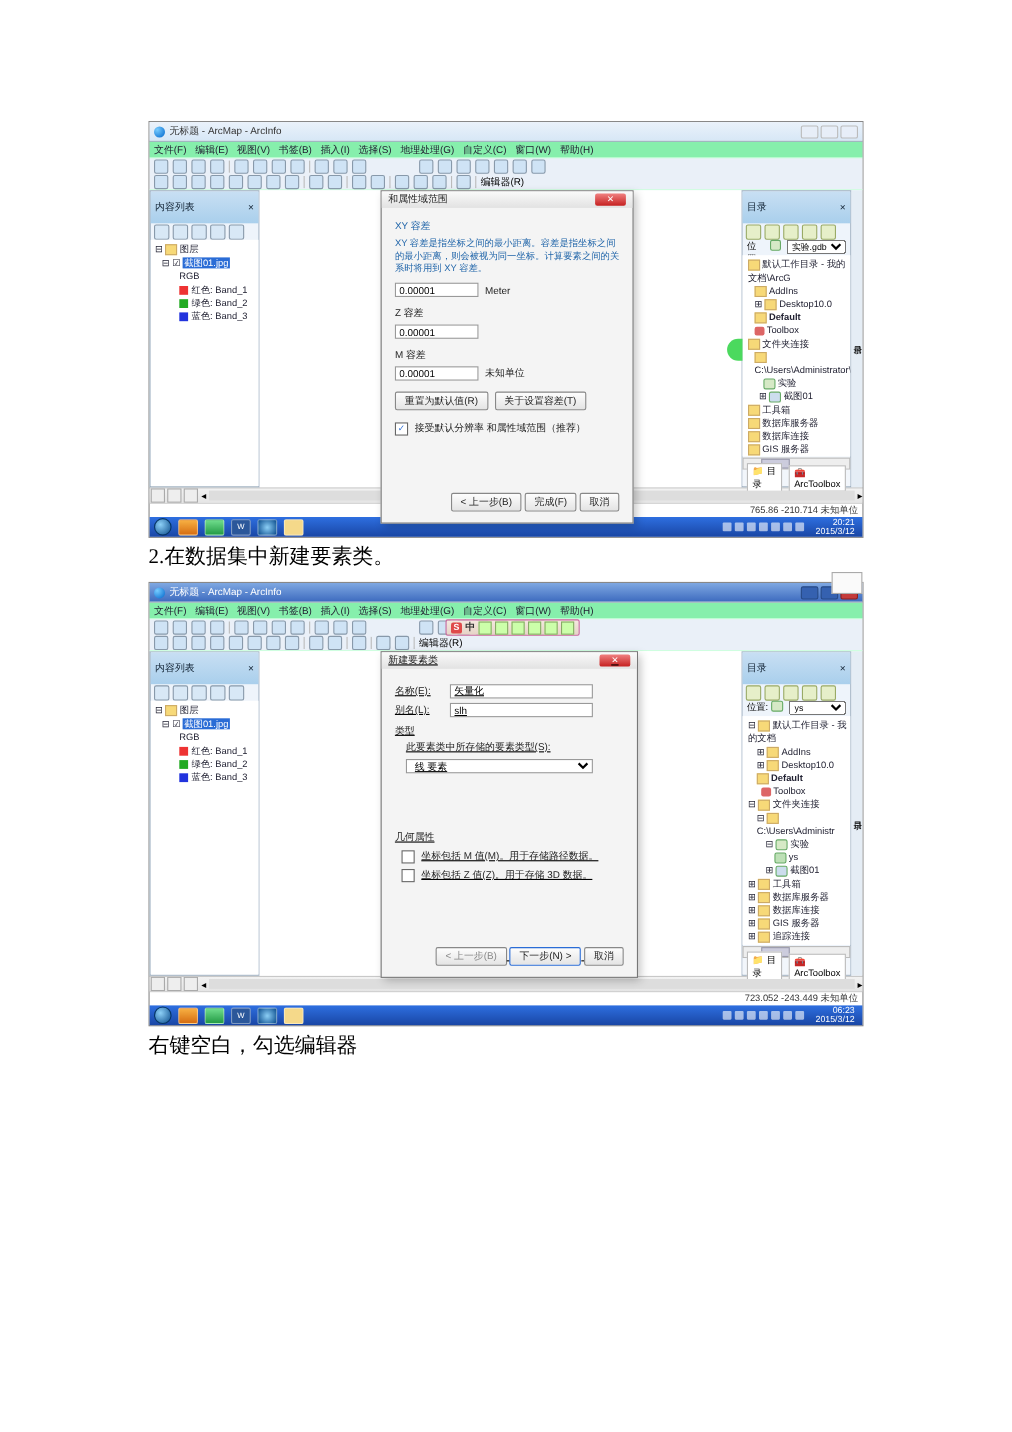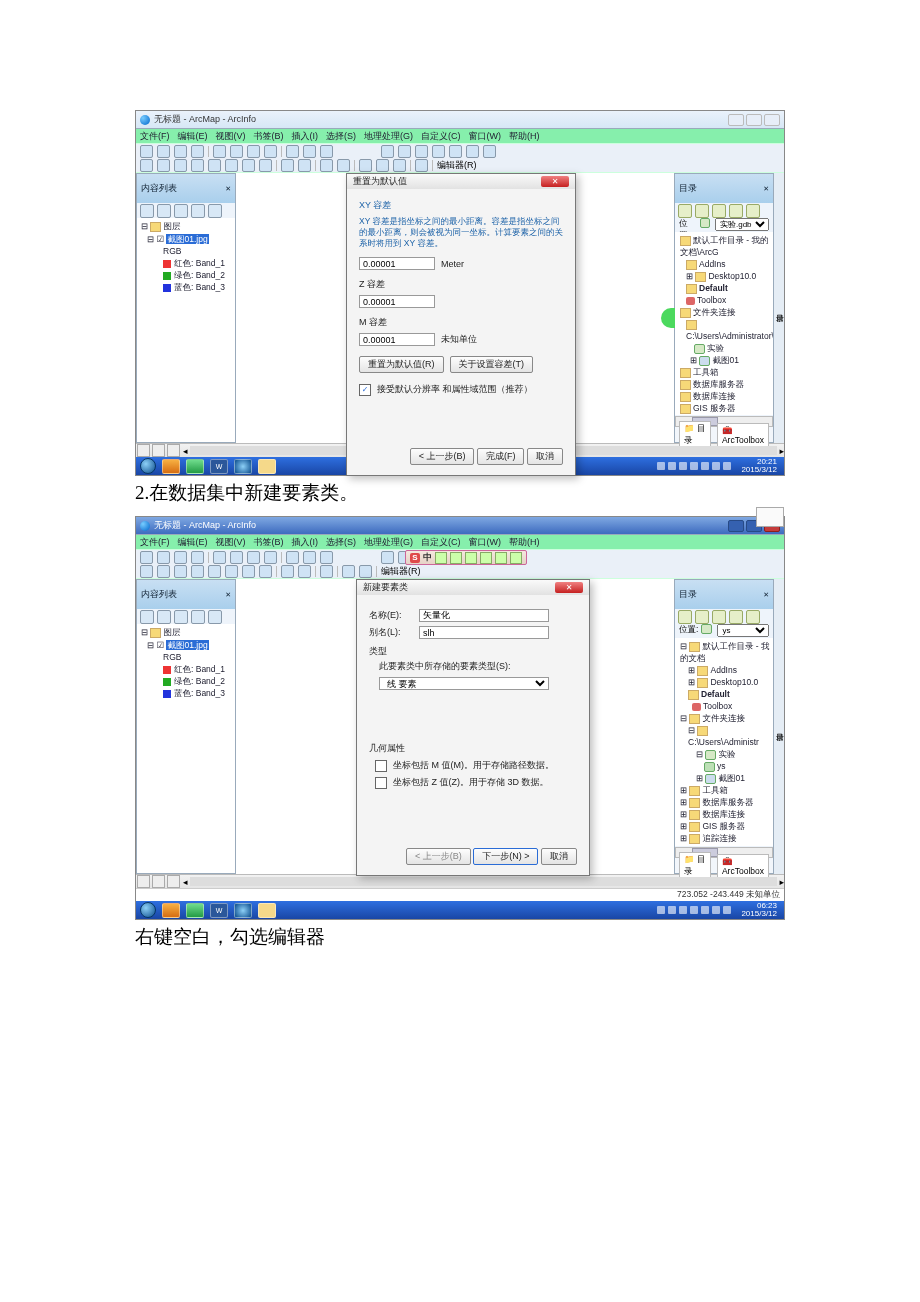--- a/index.html
+++ b/index.html
@@ -275,21 +275,21 @@
           <div class="tree-item" style="margin-left:22px">RGB</div>
           <div class="tree-item" style="margin-left:22px"><span class="swatch red"></span><span>红色: Band_1</span></div>
           <div class="tree-item" style="margin-left:22px"><span class="swatch green"></span><span>绿色: Band_2</span></div>
           <div class="tree-item" style="margin-left:22px"><span class="swatch blue"></span><span>蓝色: Band_3</span></div>
         </div>
       </div>
 
       <div class="map-canvas">
         <div class="dialog" style="left:110px; top:0;">
           <div class="dlg-title">
-            <span>重置为默认值</span>
+            <span>和属性域范围</span>
             <span class="dlg-close">✕</span>
           </div>
           <div class="dlg-body">
             <div style="color:#2266aa">XY 容差</div>
             <div style="margin:4px 0 8px 0; color:#2266aa; font-size:8.5px; line-height:11px;">XY 容差是指坐标之间的最小距离。容差是指坐标之间的最小距离，则会被视为同一坐标。计算要素之间的关系时将用到 XY 容差。</div>
             <div class="field-row">
               <input class="textbox" style="width: 76px;" value="0.00001">
               <span>Meter</span>
             </div>
             <div style="margin-top:8px">Z 容差</div>
@@ -365,20 +365,23 @@
     </div>
 
     <div class="hscroll">
       <span class="cap"></span>
       <span class="cap"></span>
       <span class="cap"></span>
       <div style="width:2px"></div>◂
       <div style="flex:1;height:9px;background:#ddd;margin:0 2px;"></div>▸
     </div>
 
+    <div class="statusbar">
+      <span>765.86  -210.714 未知单位</span>
+    </div>
 
     <div class="taskbar">
       <div class="task-left">
         <div class="orb"></div>
         <div class="tb-app" style="background:linear-gradient(#f7b042,#d66d12);"></div>
         <div class="tb-app" style="background:linear-gradient(#6fdc8c,#239b45);"></div>
         <div class="tb-app" style="background:#2b579a;color:#fff;font-size:7px;display:flex;align-items:center;justify-content:center;">W</div>
         <div class="tb-app" style="background:radial-gradient(circle,#8dd0f7,#0b4c8c);"></div>
         <div class="tb-app" style="background:#f5d98a;"></div>
       </div>
@@ -503,21 +506,21 @@
           <div>⊟ <span class="mini-folder"></span><span>图层</span></div>
           <div class="tree-item">⊟ ☑ <span class="sel">截图01.jpg</span></div>
           <div class="tree-item" style="margin-left:22px">RGB</div>
           <div class="tree-item" style="margin-left:22px"><span class="swatch red"></span><span>红色: Band_1</span></div>
           <div class="tree-item" style="margin-left:22px"><span class="swatch green"></span><span>绿色: Band_2</span></div>
           <div class="tree-item" style="margin-left:22px"><span class="swatch blue"></span><span>蓝色: Band_3</span></div>
         </div>
       </div>
 
       <div class="map-canvas">
-        <div class="dialog" style="left:120px; top:0; width:232px;">
+        <div class="dialog" style="left:110px; top:0; width:232px;text-decoration:underline;">
           <div class="dlg-title">
             <span>新建要素类</span>
             <span class="dlg-close">✕</span>
           </div>
           <div class="dlg-body">
             <div class="field-row">
               <span style="width:44px">名称(E):</span>
               <input class="textbox" style="width: 130px;" value="矢量化">
             </div>
             <div class="field-row">

